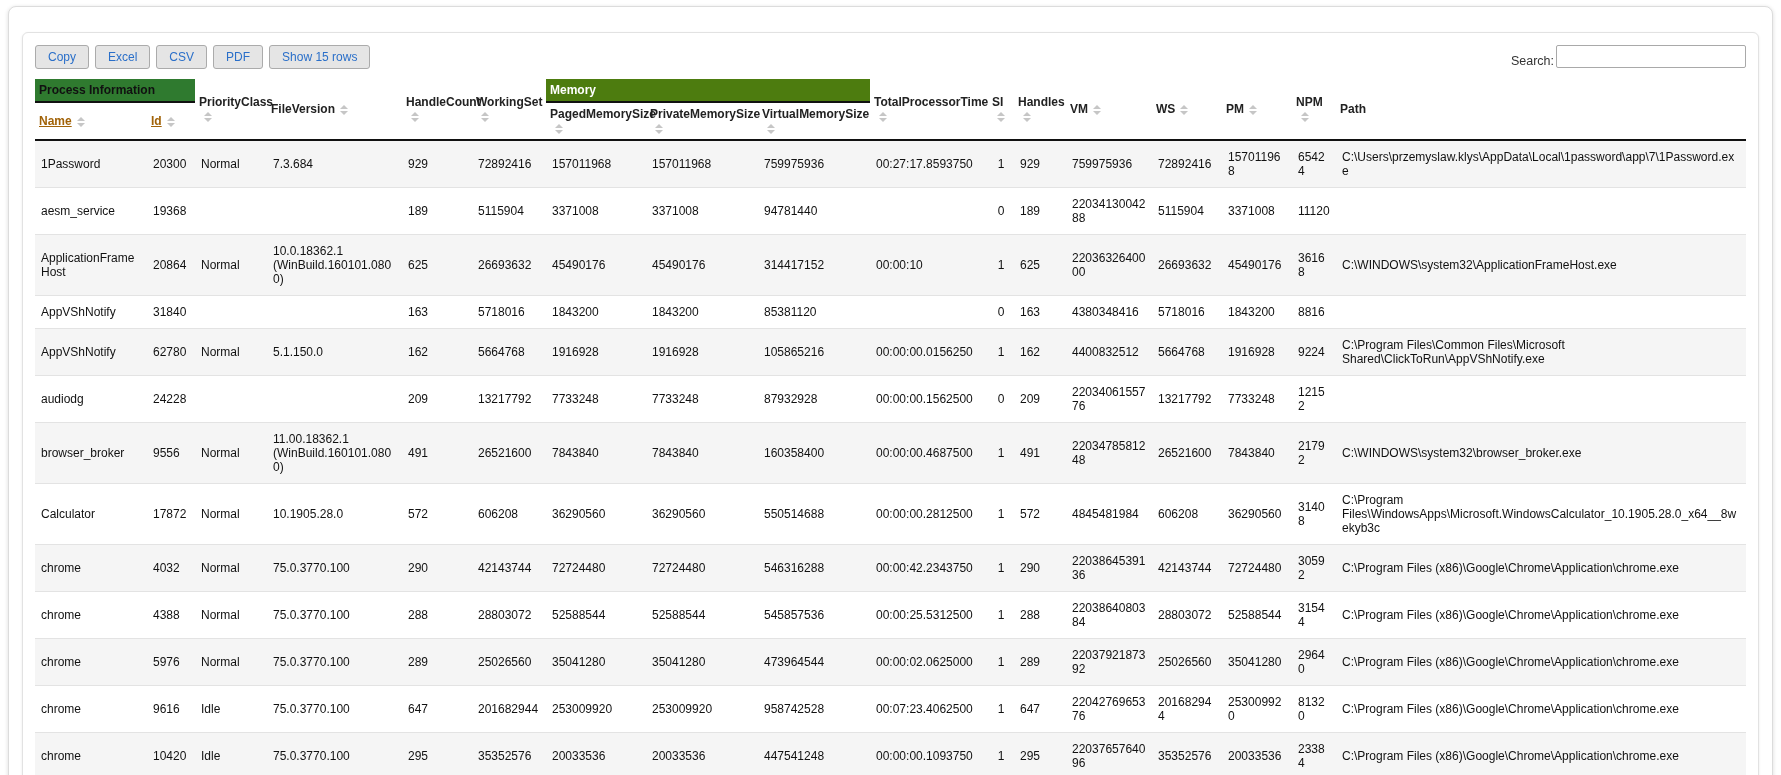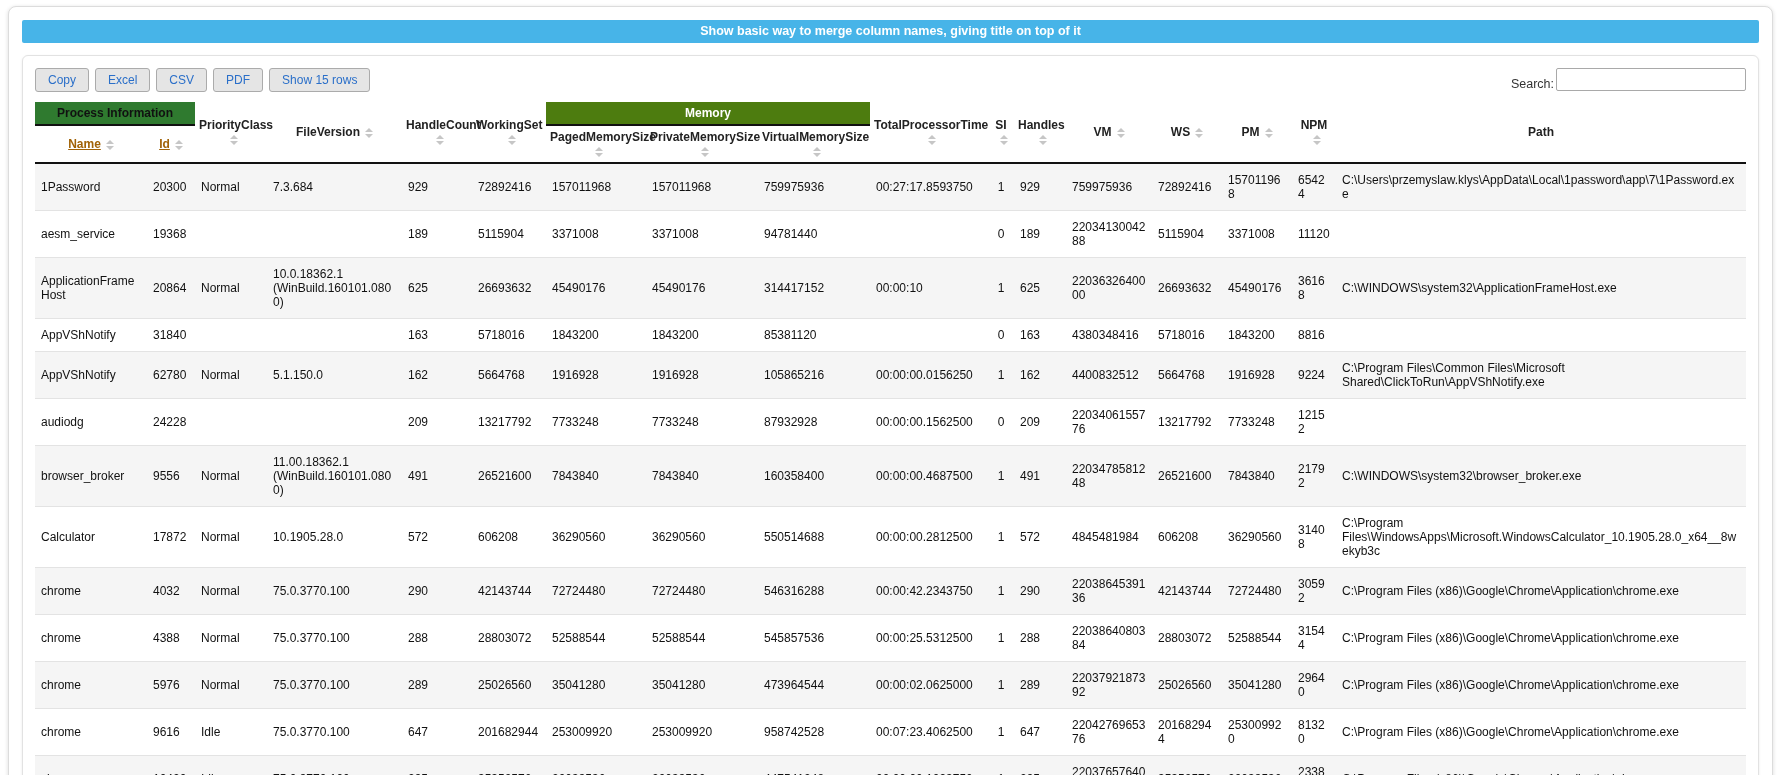--- a/index.html
+++ b/index.html
@@ -29,42 +29,41 @@
     font-family:"Liberation Sans", sans-serif;
   }
   .search-box { display:flex; align-items:flex-end; gap:2px; font-size:12.5px; color:#333; }
   .search-box input {
     width:190px; height:23px; border:1px solid #a9a9a9; border-radius:2px; padding:0 5px;
     font-size:12px; font-family:"Liberation Sans", sans-serif;
   }
 
   
   table { width:100%; border-collapse:collapse; table-layout:fixed; border-bottom:2px solid #111; }
-  th { font-size:12px; font-weight:bold; color:#222; text-align:center; padding:4px 4px; vertical-align:middle; }
+  th { font-size:12px; font-weight:bold; color:#222; text-align:left; padding:4px 4px; vertical-align:middle; }
   thead th { border-bottom:2px solid #111; }
   th.group-pi { background:#2f7a2f; color:#111; }
   th.group-mem { background:#4d7c0f; color:#fff; }
   th.red { color:#a16207;text-decoration:underline; }
   td { font-size:12px; color:#111; padding:9px 6px; vertical-align:middle;
        border-bottom:1px solid #e3e3e3; overflow-wrap:break-word; }
   tbody tr:nth-child(odd) { background:#f5f5f5; }
   td.c-si { text-align:center; }
 
   .sort { display:inline-flex; flex-direction:column; gap:2px; margin-left:5px; vertical-align:middle; }
   .sort i { display:block; width:0; height:0; border-left:4px solid transparent; border-right:4px solid transparent; }
   .sort .up { border-bottom:4px solid #c6c6c6; }
   .sort .dn { border-top:4px solid #c6c6c6; }
 </style>
 </head>
 <body>
 
 <div class="page">
   <div class="outer-panel">
 
-    <div class="title-bar">Show basic way to merge column names, giving title on top of it</div>
 
     <div class="panel">
 
       <div class="toolbar">
         <div class="dt-buttons">
           <button class="dt-btn">Copy</button>
           <button class="dt-btn">Excel</button>
           <button class="dt-btn">CSV</button>
           <button class="dt-btn">PDF</button>
           <button class="dt-btn">Show 15 rows</button>

